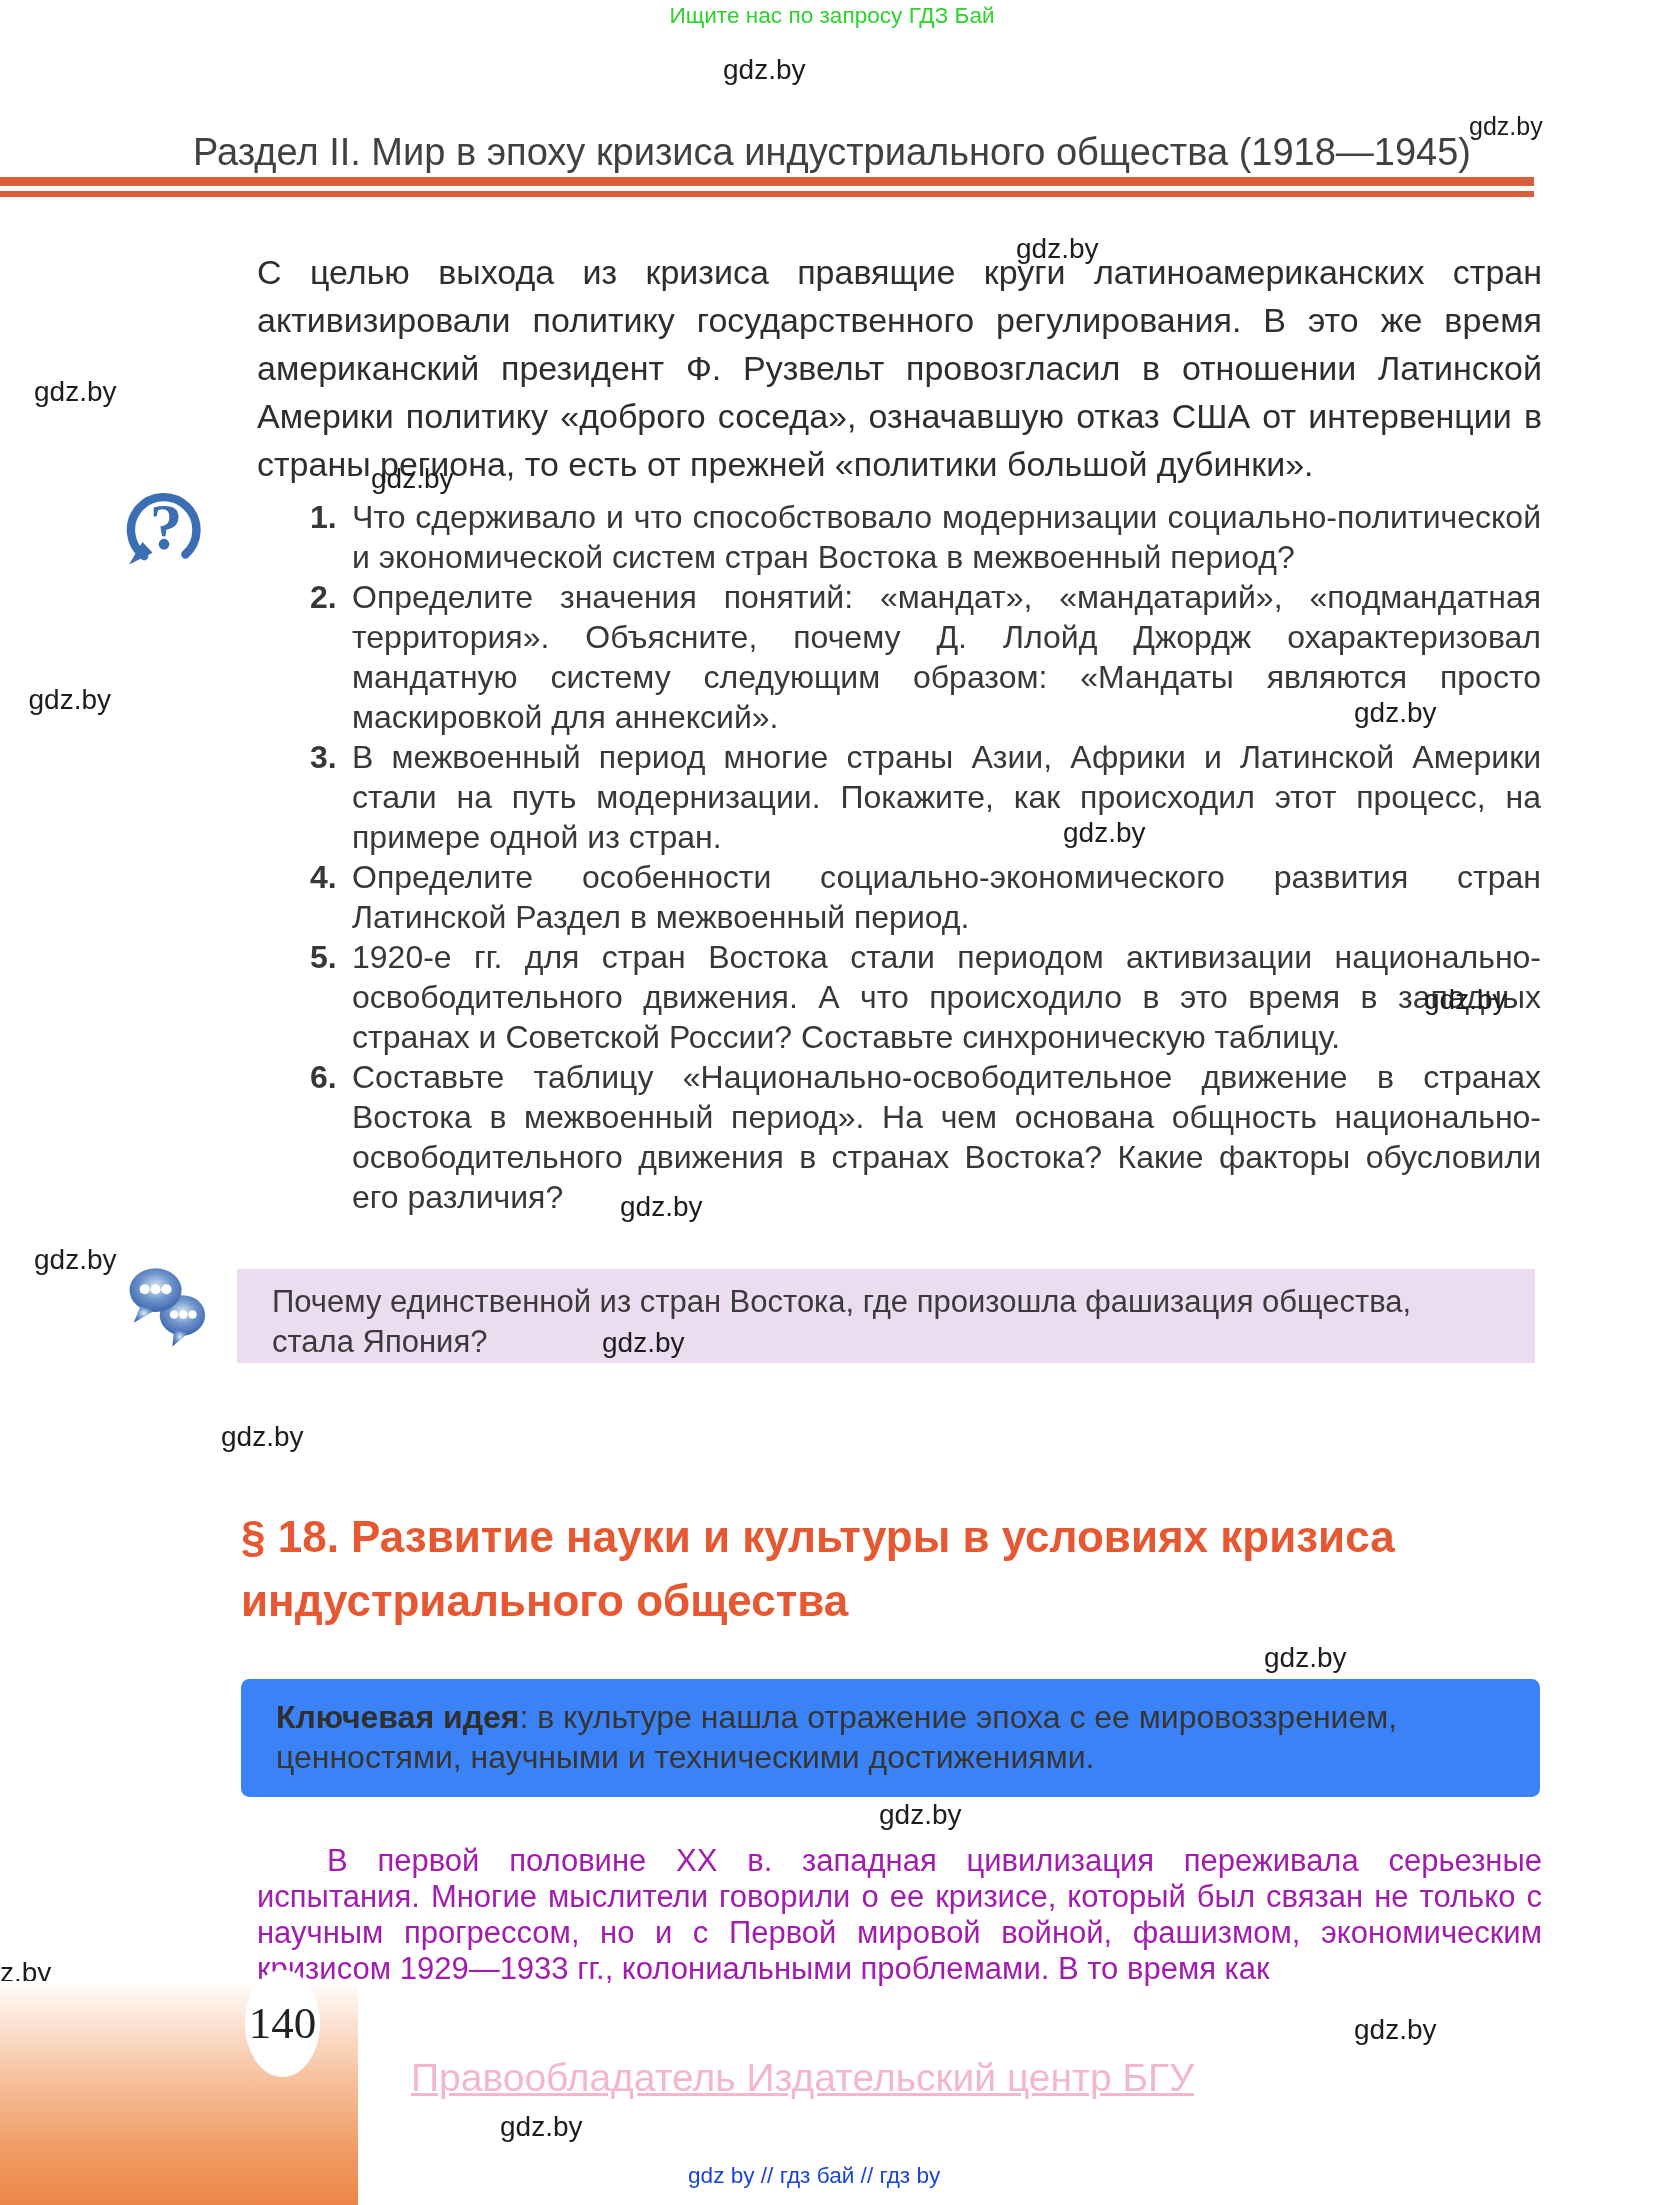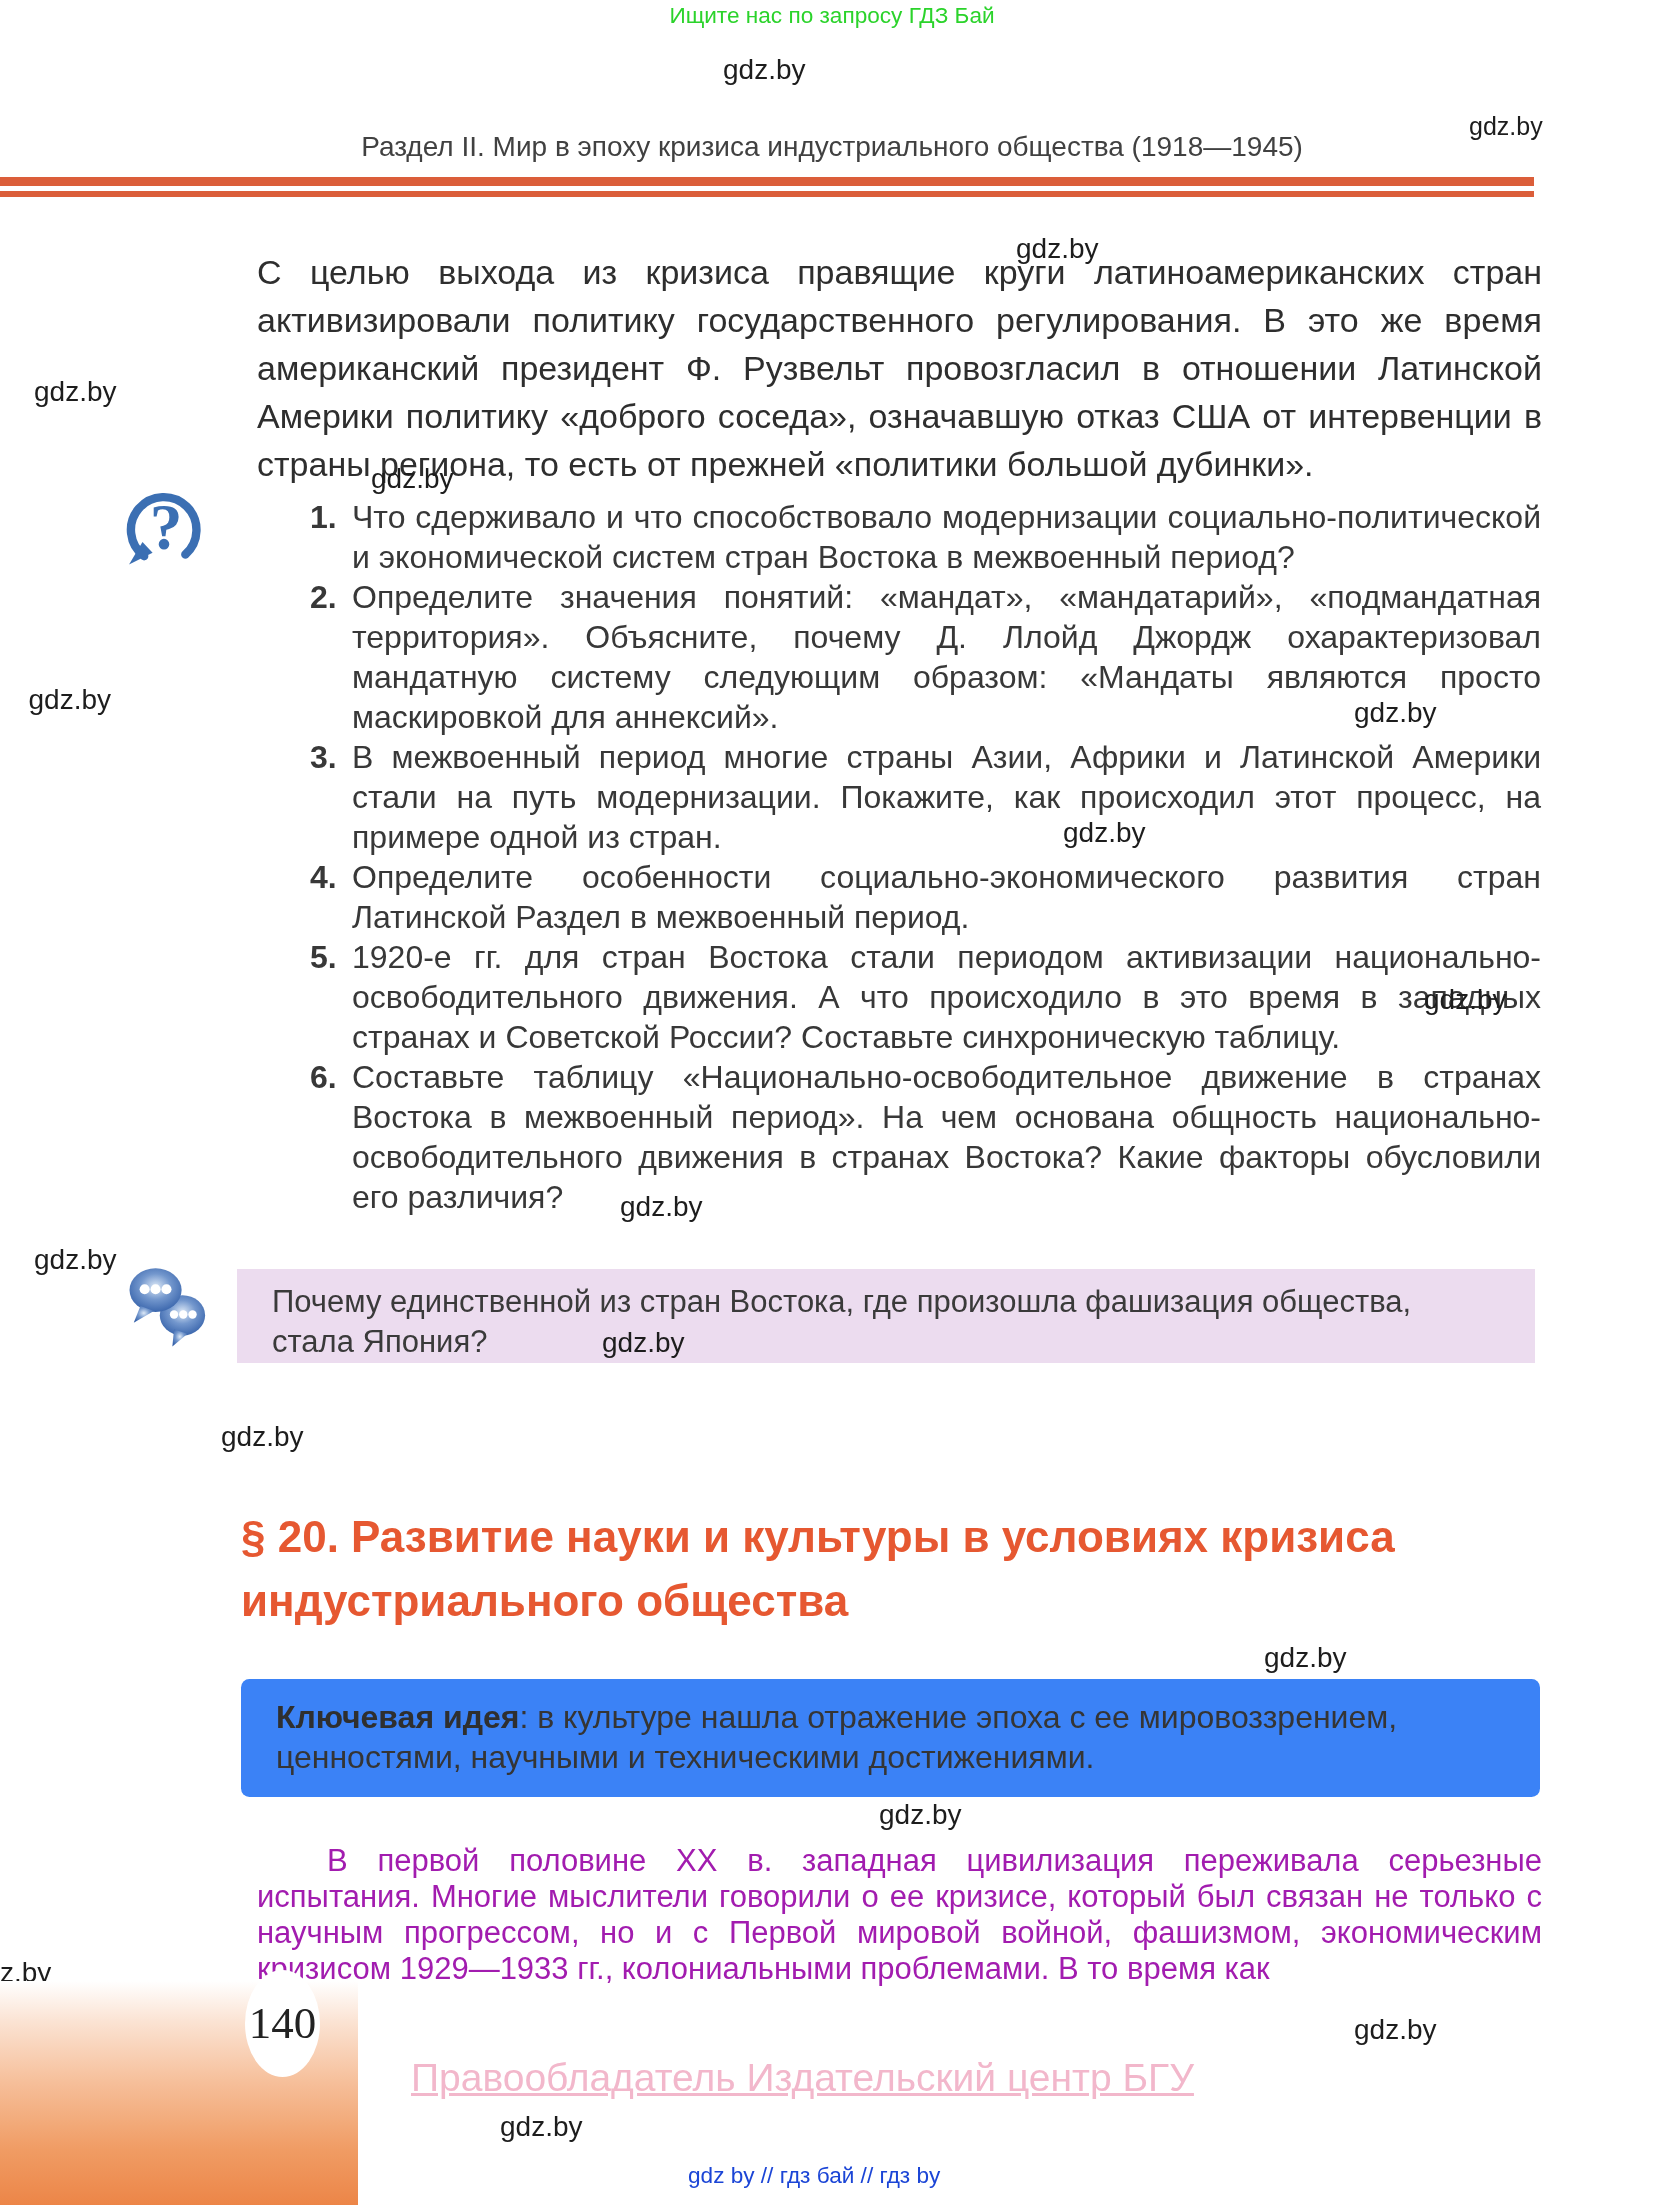--- a/index.html
+++ b/index.html
@@ -6,21 +6,21 @@
   body{width:1664px;height:2205px;background:#ffffff;position:relative;overflow:hidden;
        font-family:"Liberation Sans", sans-serif;color:#383838;}
   .abs{position:absolute;}
 
   
   .promo{top:3.4px;left:50%;transform:translateX(-50%);font-size:22.6px;color:#2bd32b;white-space:nowrap;}
   .wm{font-size:28px;color:#1d1d1d;white-space:nowrap;}
   .wm.small{font-size:25px;}
 
   
-  .section-header{top:131px;left:126px;width:1412px;text-align:center;font-size:28px;color:#414141;white-space:nowrap;}
+  .section-header{top:131px;left:126px;width:1412px;text-align:center;font-size:38px;color:#414141;white-space:nowrap;}
   .rule{left:0;width:1534px;background:#db5e3a;}
   .rule.r1{top:177px;height:9.2px;}
   .rule.r2{top:191px;height:5.9px;}
 
   
   .intro{top:248px;left:257px;width:1285px;font-family:Liberation Sans, sans-serif;
          font-size:34px;line-height:48px;text-align:justify;color:#2e2e2e;}
 
   
   .qicon{top:489px;left:124px;width:84px;height:84px;}
@@ -135,21 +135,21 @@
     <circle cx="78" cy="54" r="5" fill="#ffffff"></circle>
   </svg>
 </span>
 
 <div class="abs discussion-box">
   <span>Почему единственной из стран Востока, где произошла фашизация общества, стала Япония?</span>
 </div>
 <span class="abs wm" style="left:602px;top:1327px;">gdz.by</span>
 <span class="abs wm" style="left:221px;top:1421px;">gdz.by</span>
 
-<div class="abs s19">§ 20. Развитие науки и культуры в условиях кризиса индустриального общества</div>
+<div class="abs s19">§ 18. Развитие науки и культуры в условиях кризиса индустриального общества</div>
 
 <span class="abs wm" style="left:1264px;top:1642px;">gdz.by</span>
 
 <div class="abs keyidea-box">
   <b>Ключевая идея</b><span>: в культуре нашла отражение эпоха с ее мировоззрением, ценностями, научными и техническими достижениями.</span>
 </div>
 
 <span class="abs wm" style="left:879px;top:1799px;">gdz.by</span>
 
 <div class="abs bodypara">В первой половине XX в. западная цивилизация переживала серьезные испытания. Многие мыслители говорили о ее кризисе, который был связан не только с научным прогрессом, но и с Первой мировой войной, фашизмом, экономическим кризисом 1929—1933 гг., колониальными проблемами. В то время как</div>

